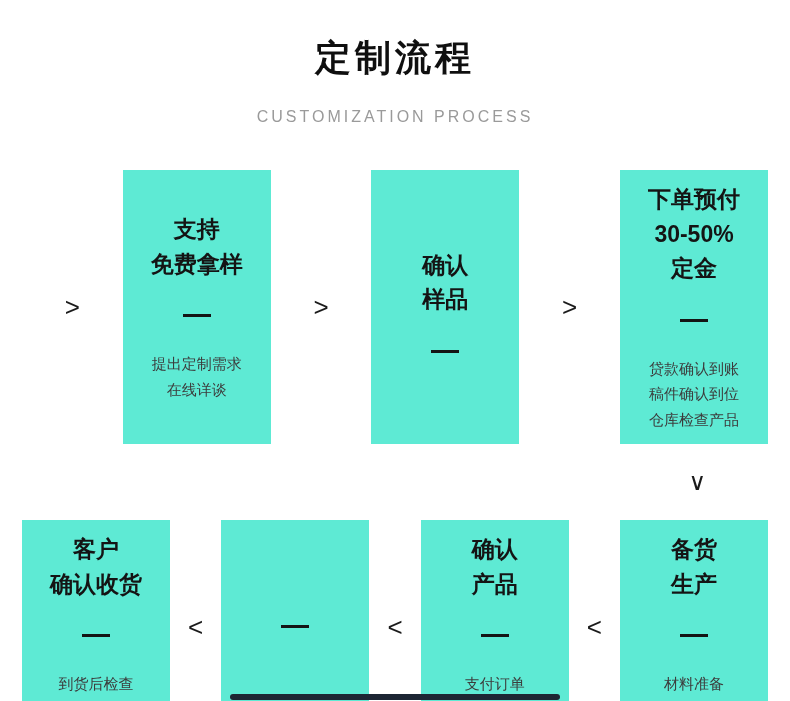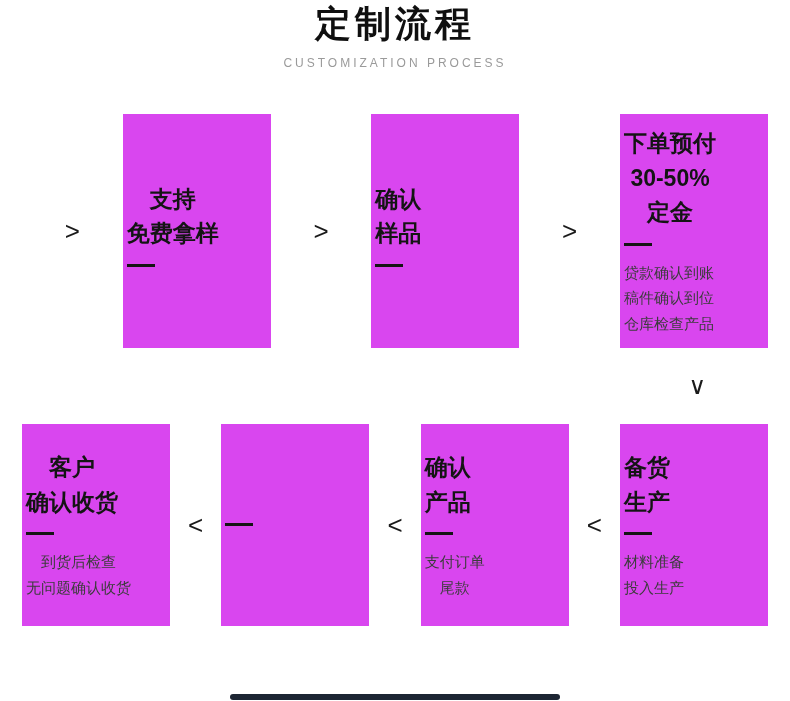--- a/index.html
+++ b/index.html
@@ -5,55 +5,56 @@
   html, body { margin: 0; padding: 0; }
   body {
     width: 790px; height: 701px;
     background: #ffffff;
     font-family: "Liberation Sans", "DejaVu Sans", sans-serif;
     overflow: hidden;
   }
   .page { position: relative; width: 790px; height: 701px; background: #fff; }
 
   
-  .header { text-align: center; }
+  .header { text-align: center; padding-top: 34px; }
   .page-title {
     margin: 0;
     font-size: 36px;
     font-weight: 700;
     color: #0f0f0f;
     letter-spacing: 4px;
   }
   .page-subtitle {
-    margin-top: 7px;
-    font-size: 12px;
+    margin-top: 25px;
+    font-size: 16px;
     color: #9a9a9a;
     letter-spacing: 3px;
     font-weight: 400;
   }
 
   
   .flow-row {
     display: flex;
     align-items: stretch;
     justify-content: space-between;
     padding: 0 22px;
   }
   .flow-row-top { margin-top: 44px; }
 
   .step-card {
     width: 148px;
     min-height: 202px;
     box-sizing: border-box;
-    background: #d946ef;
+    background: #5eead4;
     display: flex;
     flex-direction: column;
-    align-items: flex-start;
+    align-items: center;
     justify-content: center;
     padding: 12px 4px;
+    gap: 20px;
   }
   .step-title {
     font-size: 23px;
     font-weight: 700;
     color: #141414;
     line-height: 1.5;
     text-align: center;
     white-space: pre-line;
   }
   .step-divider {
@@ -119,20 +120,22 @@
 
   <div class="flow-row flow-row-top">
 
 
     <div class="flow-arrow">&gt;</div>
 
     <div class="step-card">
       <div class="step-title">支持
 免费拿样</div>
       <div class="step-divider"></div>
+      <div class="step-desc">提出定制需求
+在线详谈</div>
     </div>
 
     <div class="flow-arrow">&gt;</div>
 
     <div class="step-card">
       <div class="step-title">确认
 样品</div>
       <div class="step-divider"></div>
     </div>
 

